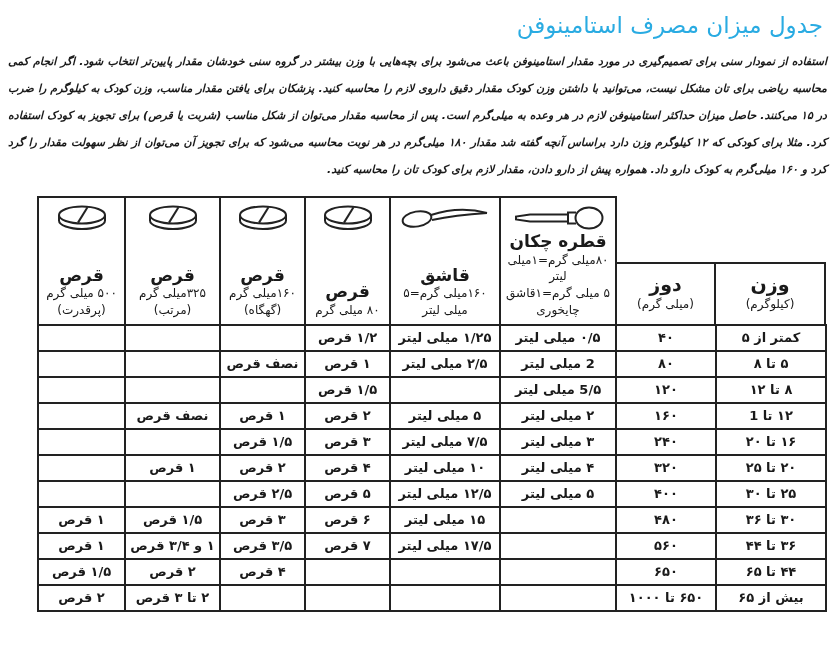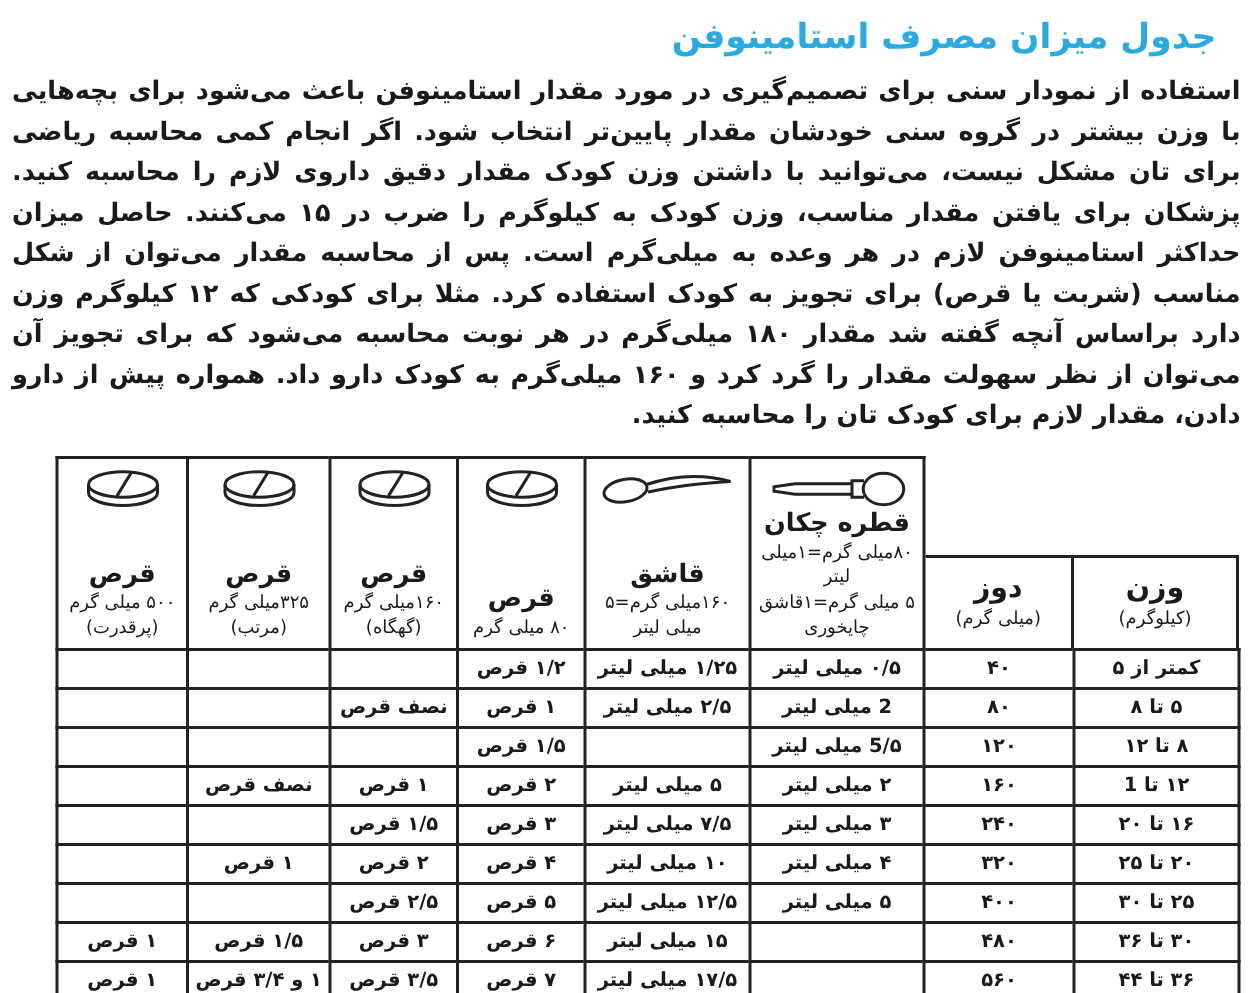--- a/index.html
+++ b/index.html
@@ -8,30 +8,31 @@
     width: 835px; height: 662px;
     background: #ffffff;
     color: #1a1a1a;
     font-family: "DejaVu Sans", sans-serif;
     overflow: hidden;
   }
   .page { padding: 6px 8px 0 8px; }
   .title {
     color: #29abe2;
     font-size: 23px;
-    font-weight: bold;
+    font-weight: normal;
     text-align: right;
-    margin: 6px 16px 10px 0;
+    margin: 6px 4px 10px 0;
   }
   .intro {
-    font-size: 17px;
+    font-size: 11px;
     font-weight: bold;
     line-height: 27px;
     text-align: justify;
     margin: 0 0 13px 0;
+    font-style: italic;
   }
   table.dosage {
     border-collapse: collapse;
     table-layout: fixed;
     margin: 0;
   }
   td {
     border: 2px solid #222;
     height: 26px;
     text-align: center;

